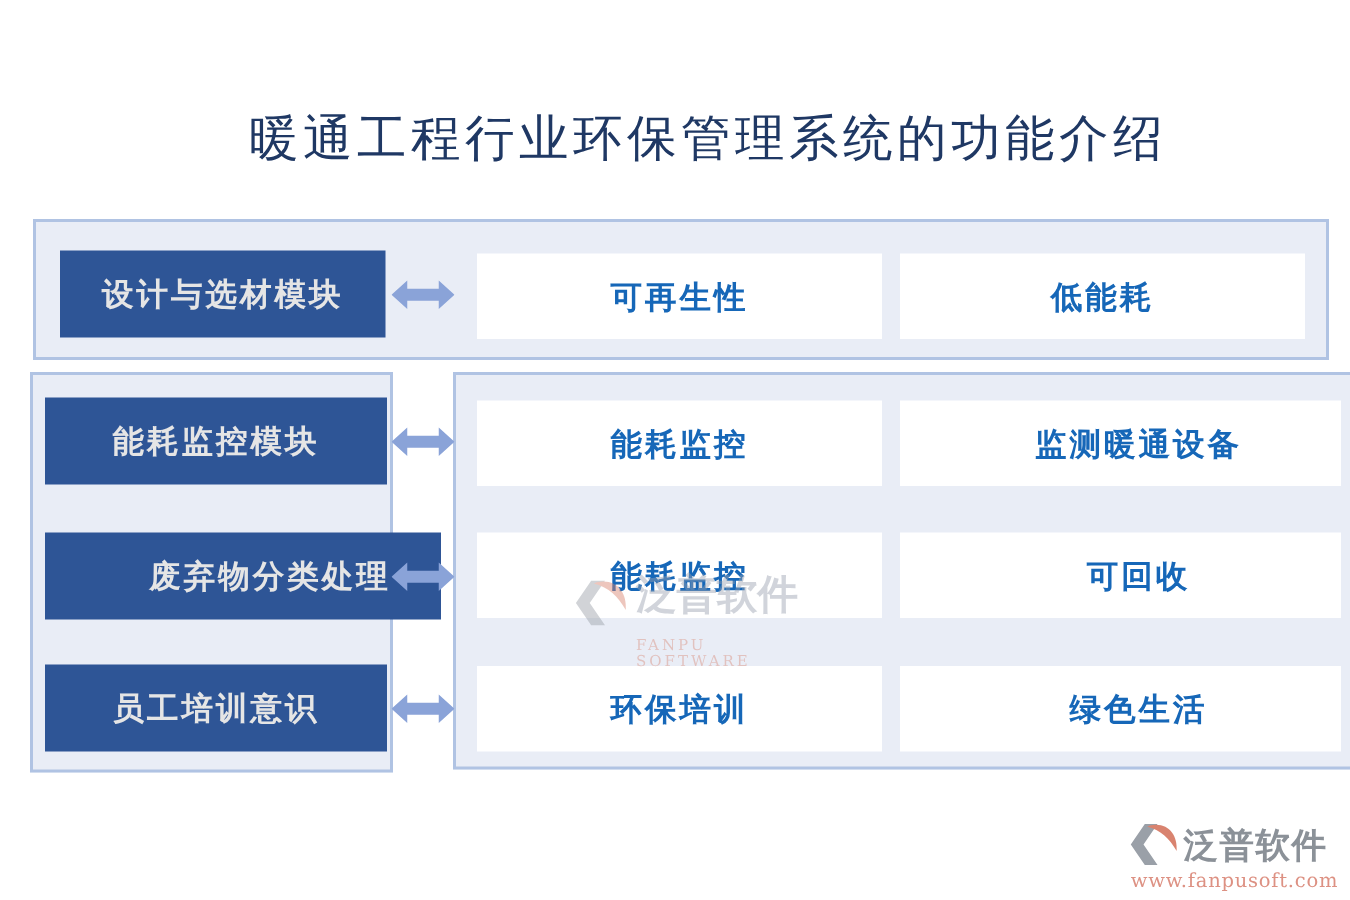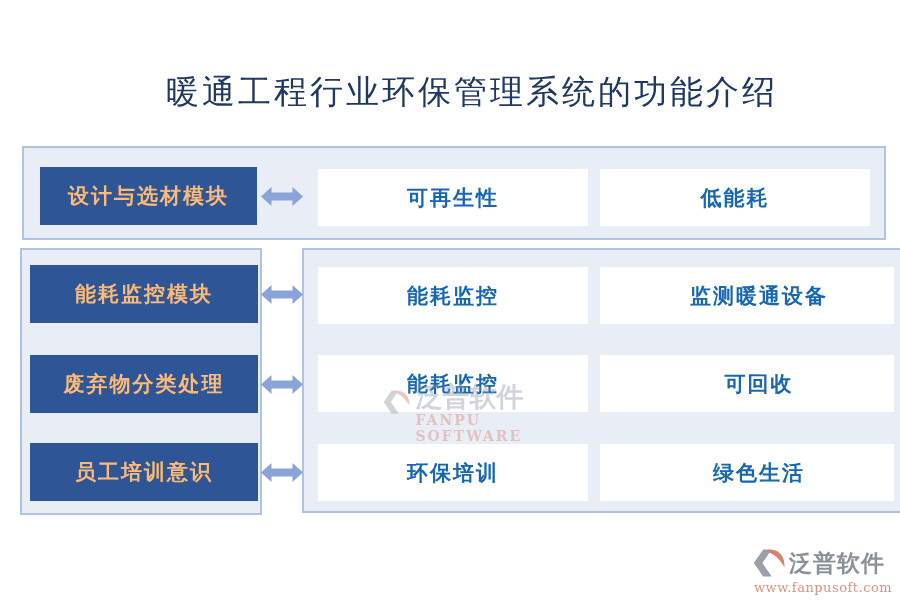--- a/index.html
+++ b/index.html
@@ -12,44 +12,44 @@
     text-align:center;font-size:33px;font-weight:400;letter-spacing:3px;
     color:#1f3864;
   }
   .sec{
     position:absolute;background:#e9edf6;border:2px solid #b0c3e3;box-sizing:border-box;
   }
   .sec1{left:22px;top:146px;width:864px;height:94px;}
   .sec2{left:20px;top:248px;width:242px;height:267px;}
   .sec3{left:302px;top:248px;width:608px;height:265px;}
   .module{
-    position:absolute;background:#2e5596;color:#fdba74;
+    position:absolute;background:#2e5596;color:#e5e5e5;
     display:flex;align-items:center;justify-content:center;
     font-size:21px;font-weight:bold;letter-spacing:2px;
   }
   .sec1 .module{left:16px;top:19px;width:217px;height:58px;}
   .sec2 .module{left:8px;width:228px;height:58px;}
-  .m2{top:15px;} .m3{top:105px;} .m4{top:193px;}
+  .m2{top:15px;} .m3{top:105px;padding-left:36px;} .m4{top:193px;}
   .item{
     position:absolute;background:#ffffff;color:#1667b8;
     display:flex;align-items:center;justify-content:center;
     font-size:21px;font-weight:bold;letter-spacing:2px;width:270px;height:57px;
   }
   .sec1 .c1{left:294px;top:21px;} .sec1 .c2{left:576px;top:21px;}
   .sec3 .c1{left:14px;} .sec3 .c2{left:296px;padding-left:24px;}
   .r2{top:17px;} .r3{top:105px;} .r4{top:194px;}
   .arrow{position:absolute;left:261px;width:42px;height:25px;}
   .a1{top:184px;} .a2{top:282px;} .a3{top:372px;} .a4{top:460px;}
   .watermark{
     position:absolute;left:383px;top:383px;width:160px;height:40px;
     display:flex;align-items:flex-start;pointer-events:none;z-index:5;opacity:0.45;
   }
   .watermark .wm-text{margin-left:4px;}
   .wm-brand{font-size:27px;font-weight:bold;color:#9aa2b0;line-height:1;}
-  .wm-sub{font-size:14px;letter-spacing:2px;color:#d98f7e;margin-top:2px;font-weight:bold;}
+  .wm-sub{font-size:10px;letter-spacing:2px;color:#d98f7e;margin-top:15px;}
   .footer{position:absolute;left:753px;top:547px;width:140px;}
   .footer-top{display:flex;align-items:center;}
   .footer-brand{font-size:23px;font-weight:bold;color:#8b9198;letter-spacing:1px;margin-left:2px;}
   .footer-url{font-size:13px;color:#dd9183;letter-spacing:0.5px;margin-top:1px;text-align:center;text-decoration:none;display:block;}
 </style>
 </head>
 <body>
 
 <div class="page">
 

